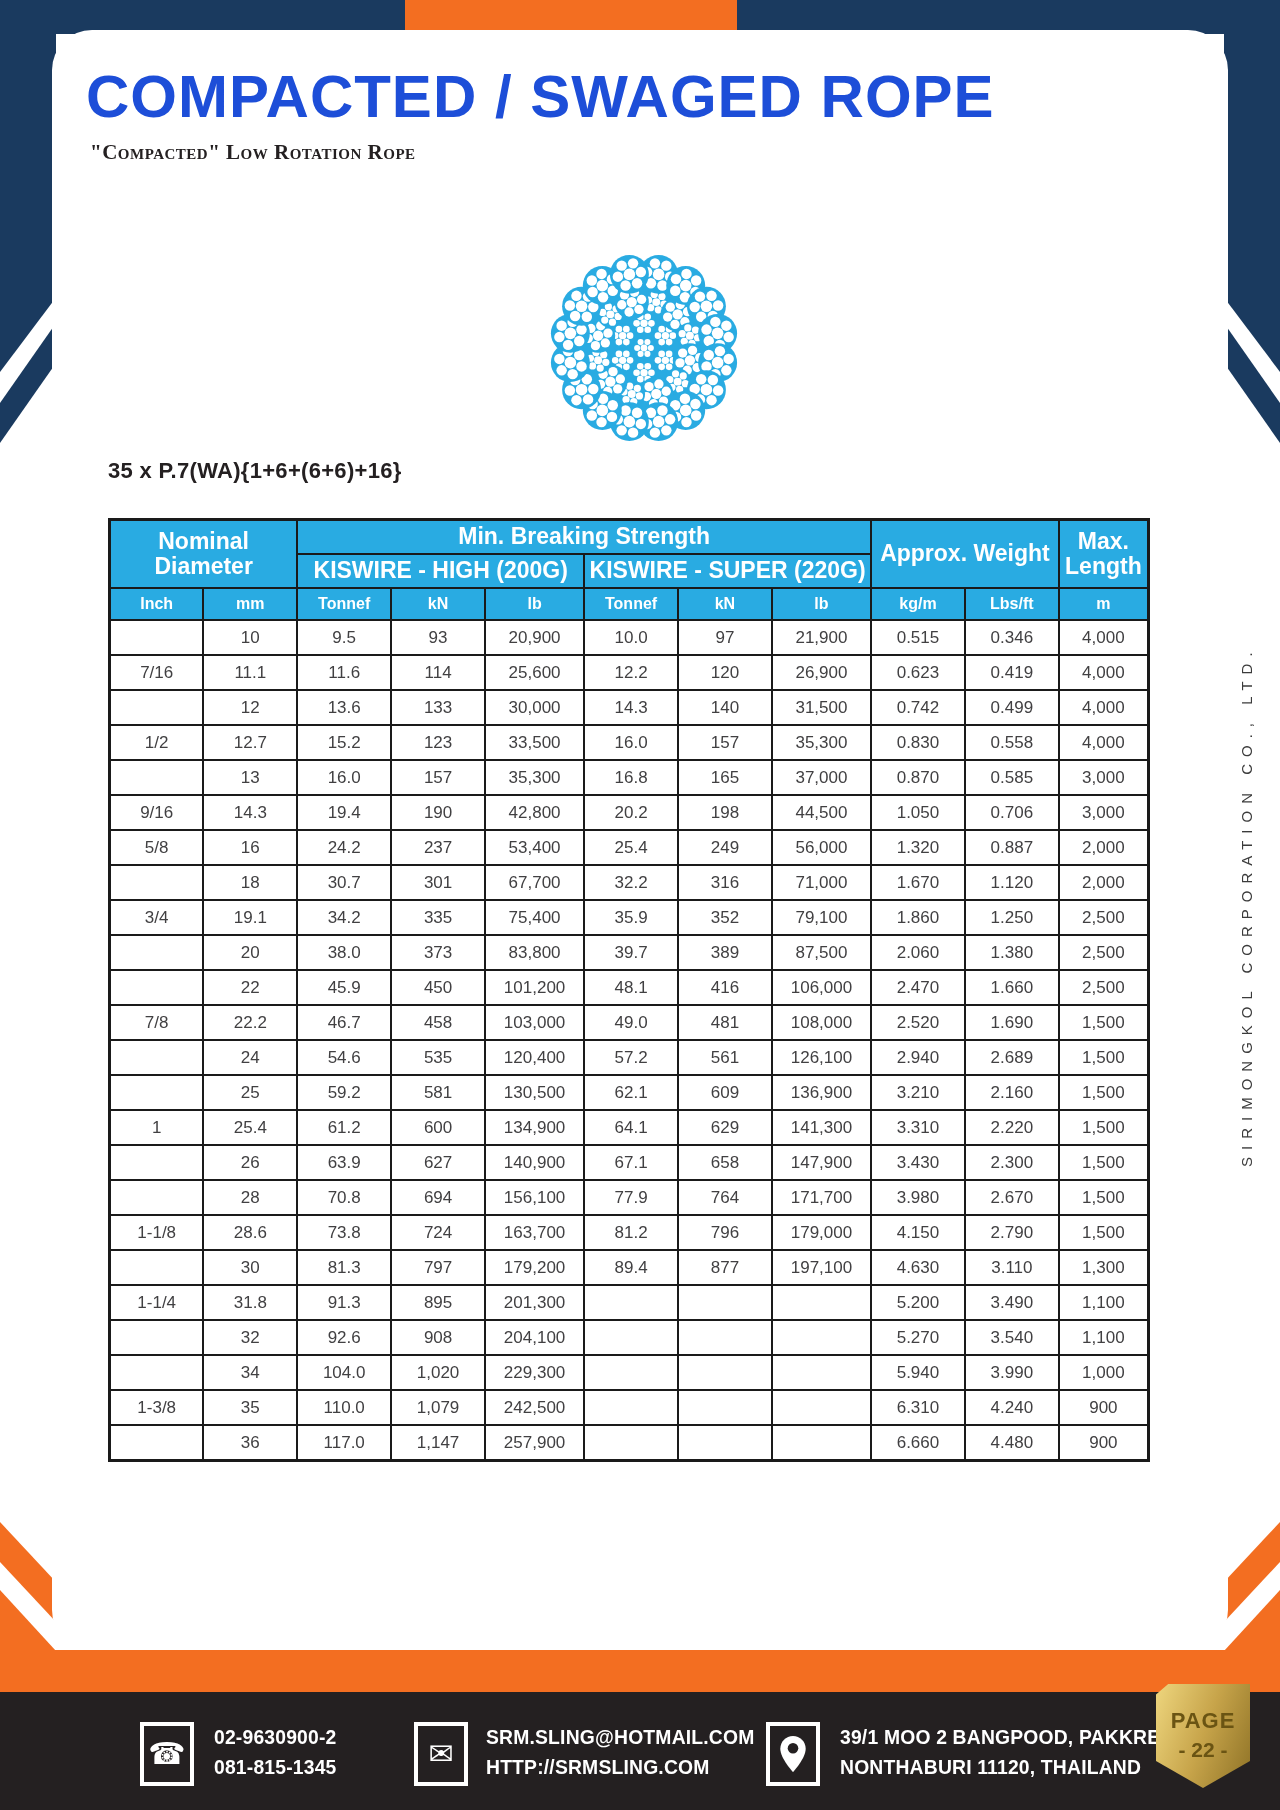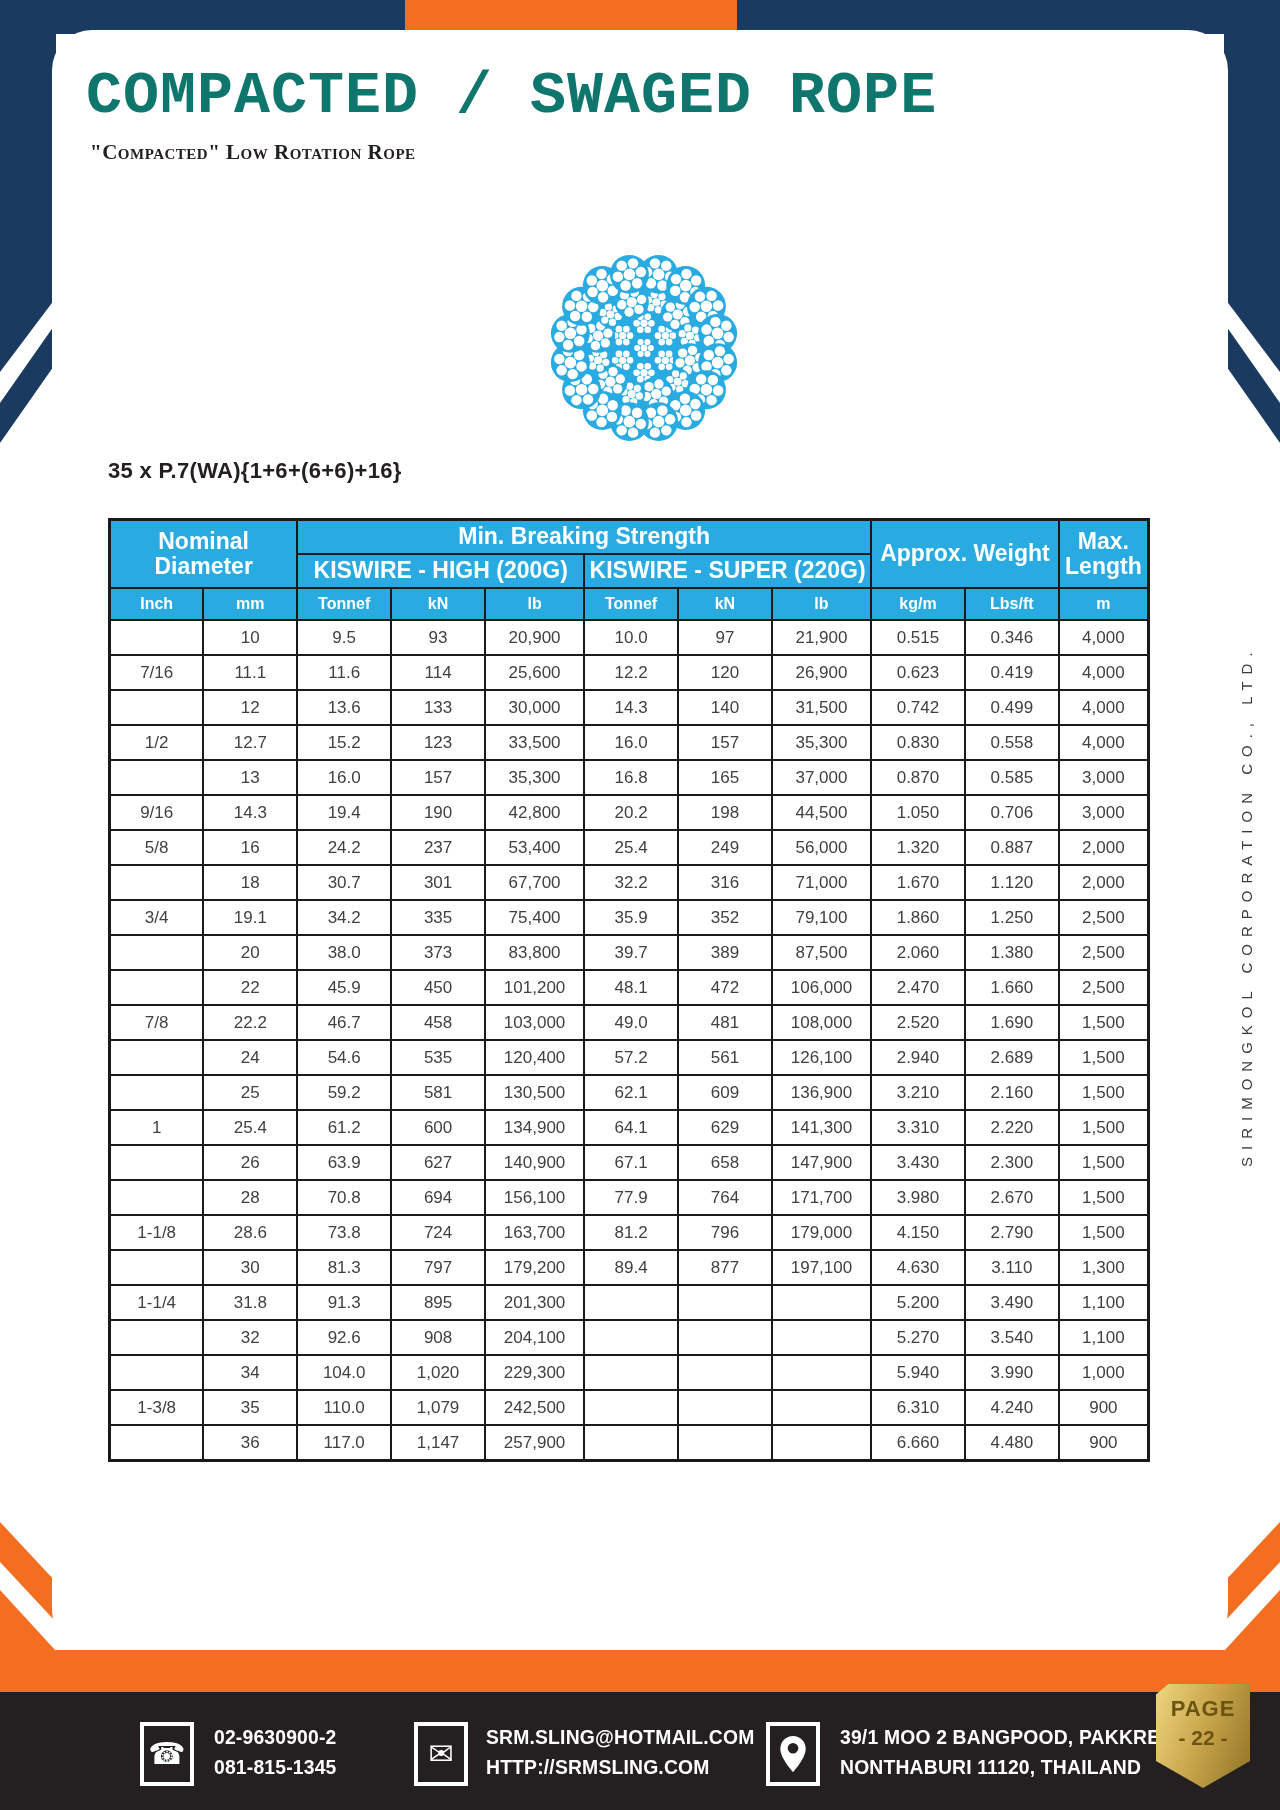--- a/index.html
+++ b/index.html
@@ -30,22 +30,22 @@
                     clip-path:polygon(0 0,100% 60%,100% 100%,0 40%);}
   .bottom-wedge-right {right:0; top:1590px; width:56px; height:61px; background:var(--orange);
                     clip-path:polygon(100% 0,100% 100%,0 100%);}
   .bottom-stripe-right{right:0; top:1522px; width:56px; height:100px; background:var(--orange);
                     clip-path:polygon(100% 0,0 60%,0 100%,100% 40%);}
   .footer-bar{left:0; top:1692px; width:1280px; height:118px; background:var(--footer-dark);}
   
   .card{left:52px; top:30px; width:1176px; height:1620px; background:#fff; border-radius:40px;}
   
   .page-title{left:86px; top:62px; width:1000px;
-    font-family:Liberation Mono, monospace; font-weight:bold; font-size:60px;
-    letter-spacing:1px; color:#0f766e; white-space:nowrap;}
+    font-family:Liberation Sans, sans-serif; font-weight:bold; font-size:60px;
+    letter-spacing:1px; color:#1d4ed8; white-space:nowrap;}
   .page-subtitle{left:90px; top:140px; width:800px;
     font-family:"Liberation Serif", serif; font-variant:small-caps; font-weight:600;
     font-size:21px; letter-spacing:0.5px; color:#242021;}
   
   .rope{left:549px; top:253px; width:190px; height:190px;}
   .rope-caption{left:108px; top:458px; width:1042px; text-align:left;
     font-size:22px; font-weight:bold; color:#242021; letter-spacing:0.3px;}
   
   .spec-table{left:108px; top:518px; width:1042px; border-collapse:collapse;
     table-layout:fixed; border:3px solid #1a1a1a;}
@@ -68,21 +68,21 @@
   .fb-phone-box  {left:140px; top:1722px;}
   .fb-phone-text {left:214px; top:1722px;}
   .fb-email-box  {left:414px; top:1722px;}
   .fb-email-text {left:486px; top:1722px;}
   .fb-addr-box   {left:766px; top:1722px;}
   .fb-addr-text  {left:840px; top:1722px;}
   
   .page-ribbon{left:1156px; top:1684px; width:94px; height:104px;
     background:linear-gradient(110deg,#eed67e 0%,#c7a44a 50%,#8e7226 100%);
     clip-path:polygon(0 10%,13% 0,100% 0,100% 74%,50% 100%,0 74%);
-    display:flex; flex-direction:column; align-items:center; padding-top:12px; box-sizing:border-box;}
+    display:flex; flex-direction:column; align-items:center; padding-top:24px; box-sizing:border-box;}
   .page-ribbon .label{font-size:22px; font-weight:800; color:#6a5413; letter-spacing:1px;}
   .page-ribbon .num{font-size:21px; font-weight:700; color:#6a5413; margin-top:4px;}
 </style>
 </head>
 <body>
 
 <div class="page" style="--navy: #1a3a5f; --orange: #f36e21; --blue: #29abe2; --footer-dark: #242021;">
 
   <div class="abs top-strip-left"></div>
   <div class="abs top-strip-orange"></div>
@@ -558,21 +558,21 @@
           <td>1.380</td>
           <td>2,500</td>
         </tr>
         <tr>
           <td></td>
           <td>22</td>
           <td>45.9</td>
           <td>450</td>
           <td>101,200</td>
           <td>48.1</td>
-          <td>472</td>
+          <td>416</td>
           <td>106,000</td>
           <td>2.470</td>
           <td>1.660</td>
           <td>2,500</td>
         </tr>
         <tr>
           <td>7/8</td>
           <td>22.2</td>
           <td>46.7</td>
           <td>458</td>

